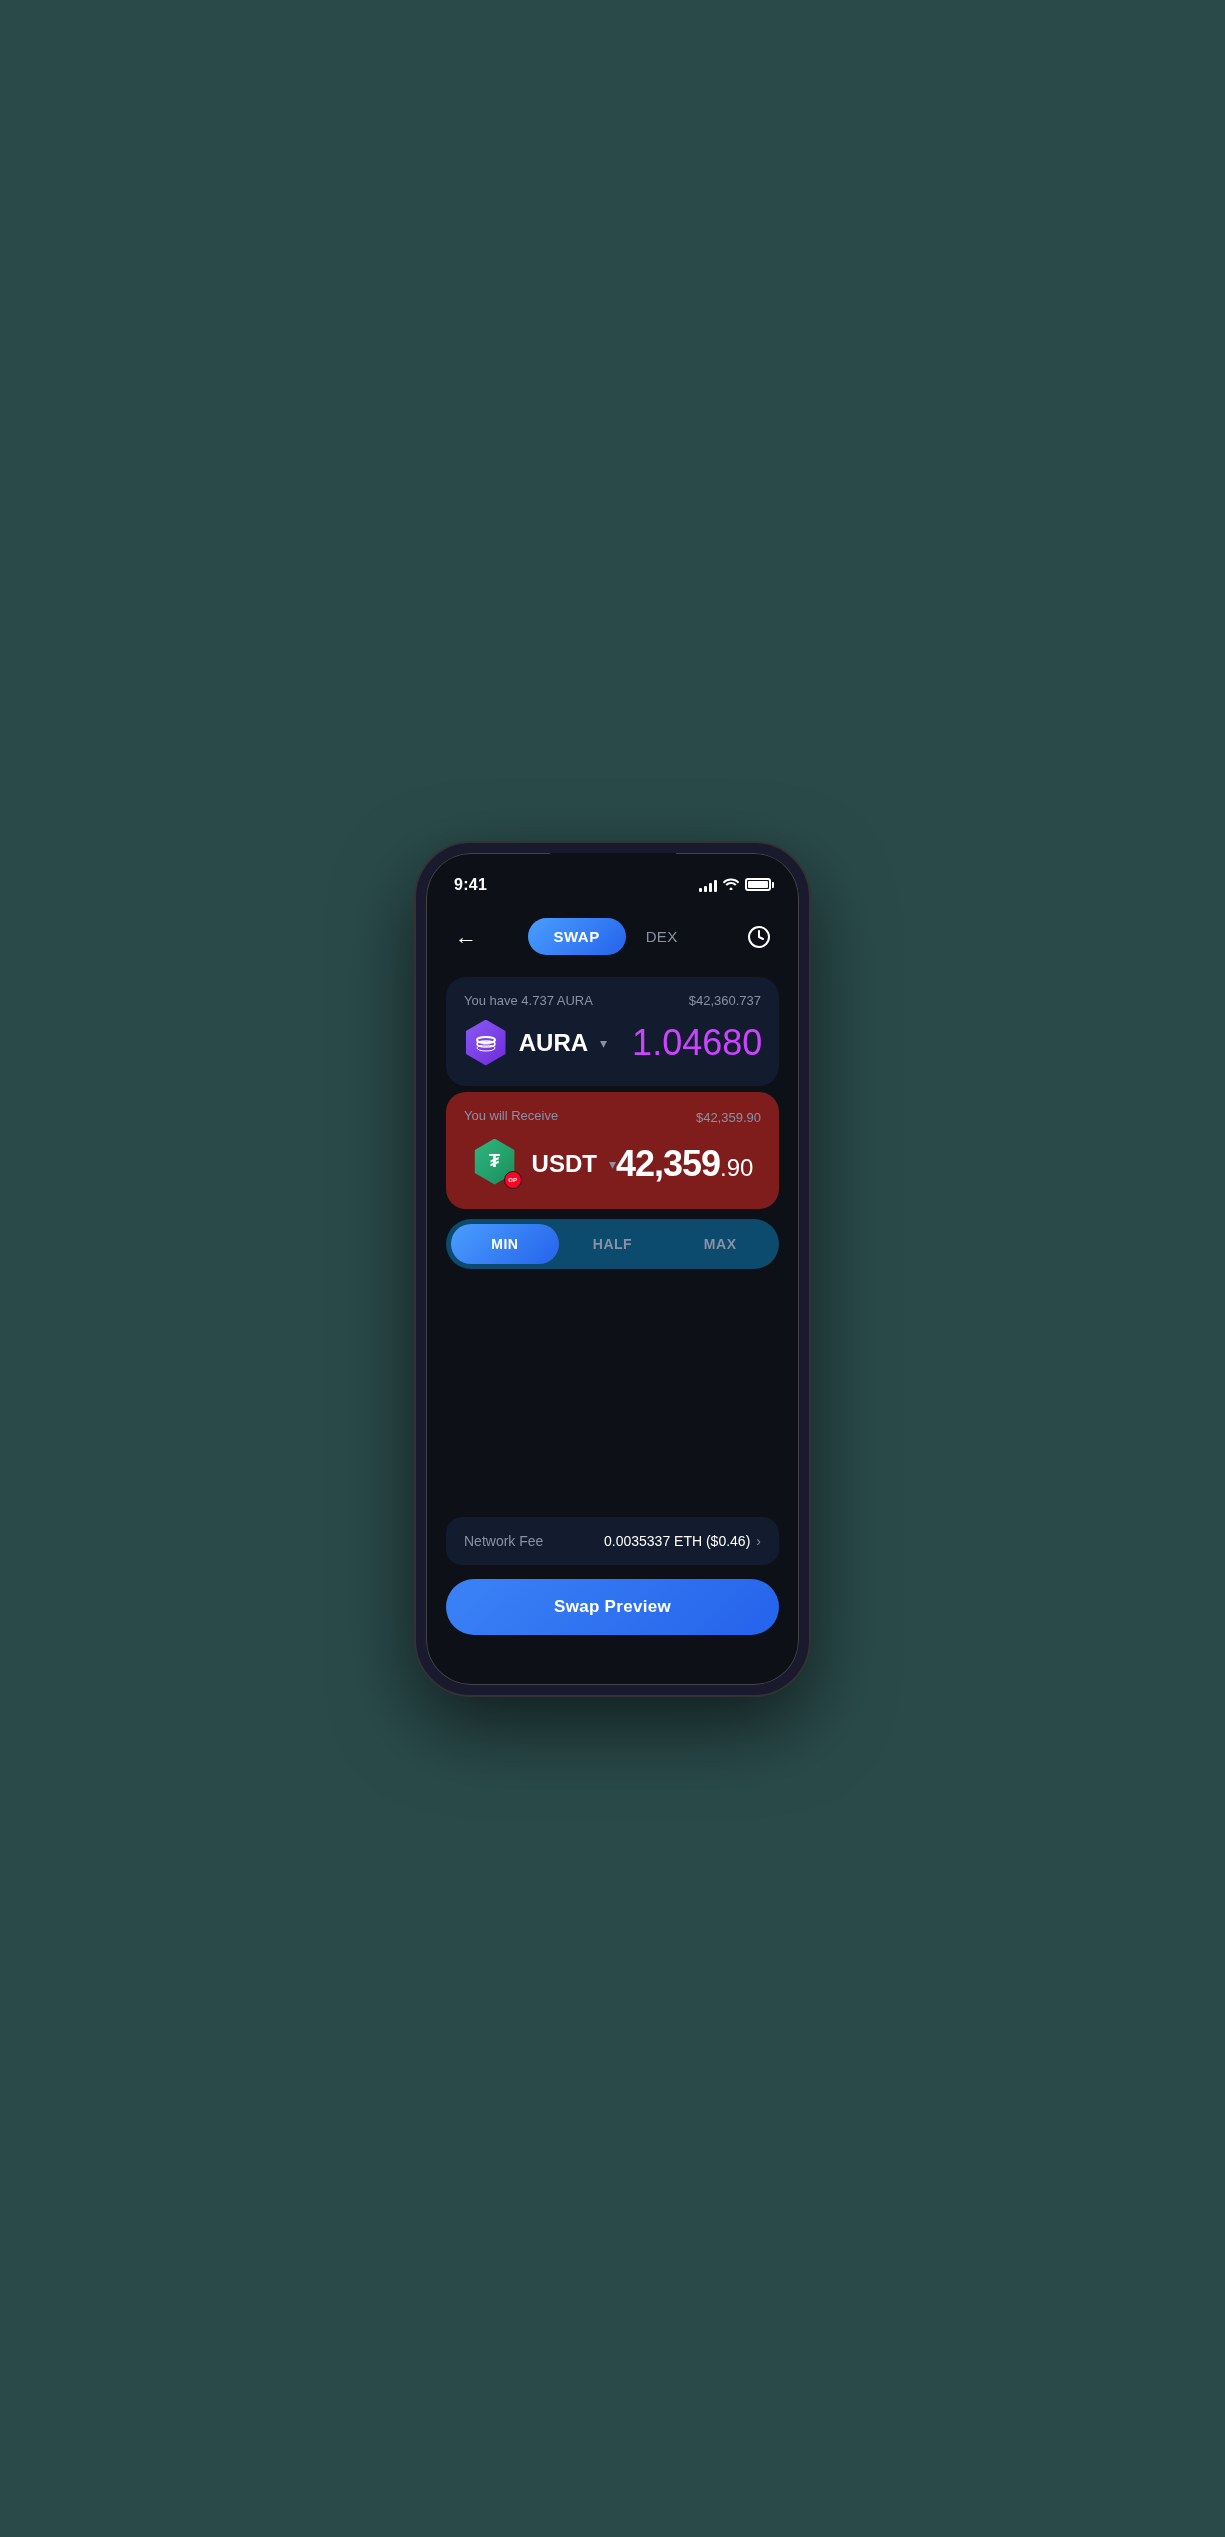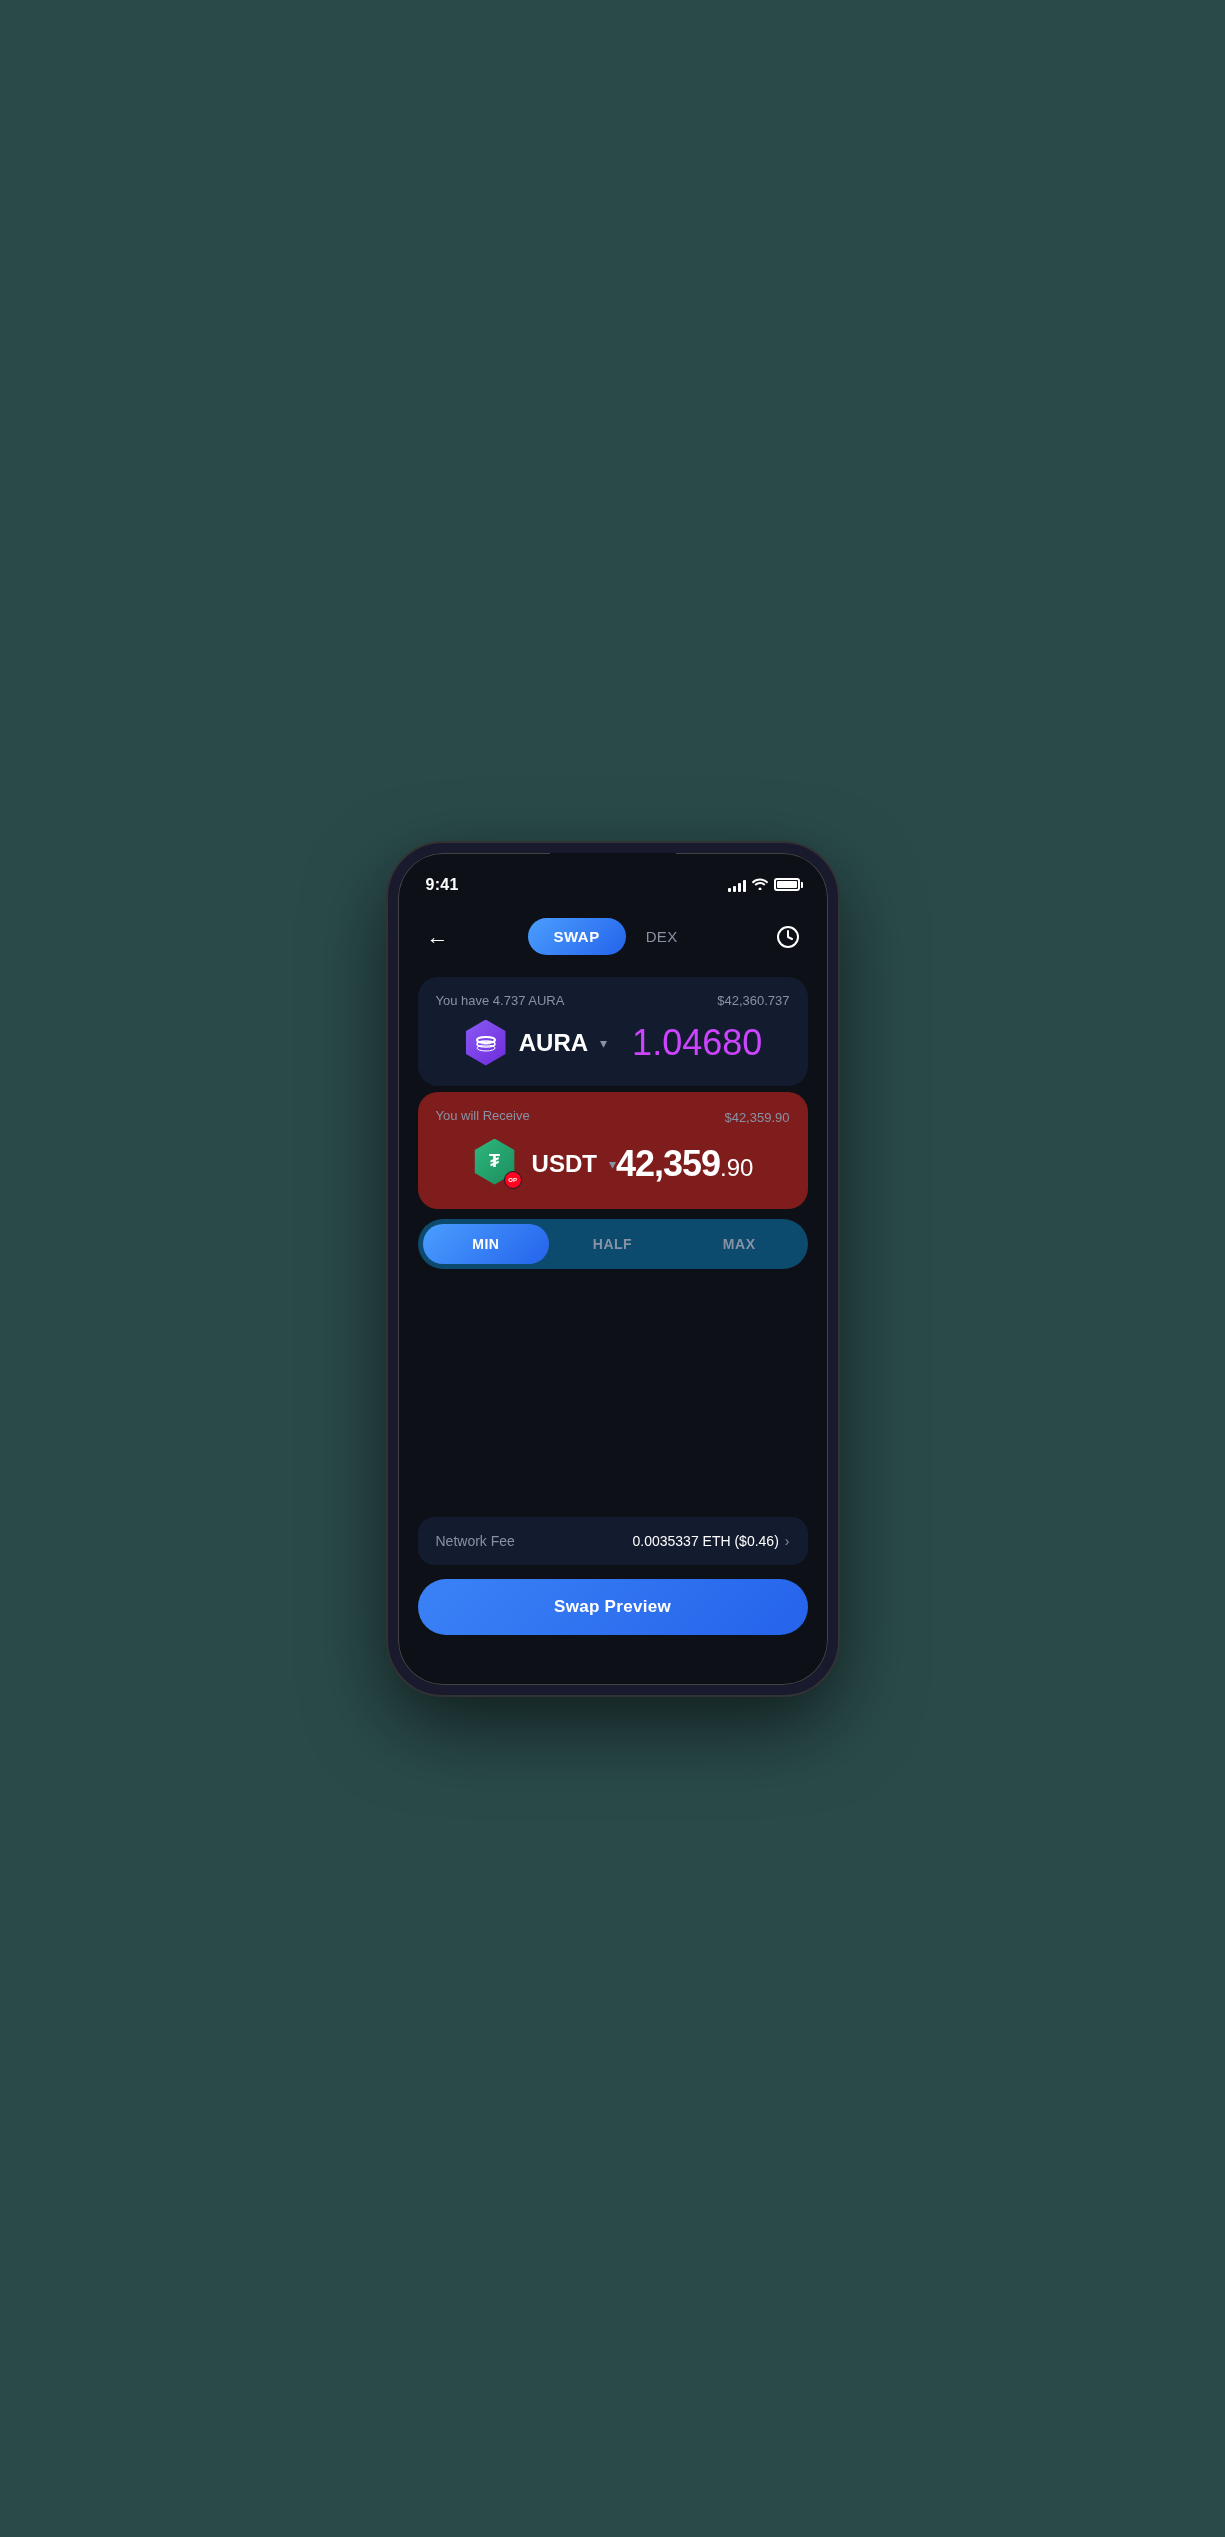--- a/index.html
+++ b/index.html
@@ -7,21 +7,21 @@
     body {
       background: #2a4a4a;
       display: flex;
       justify-content: center;
       align-items: center;
       min-height: 100vh;
       font-family: -apple-system, BlinkMacSystemFont, 'SF Pro Display', 'Helvetica Neue', sans-serif;
     }
 
     .phone-frame {
-      width: 450px;
+      width: 393px;
       height: 852px;
       background: #0d1117;
       border-radius: 55px;
       border: 10px solid #1a1a2e;
       box-shadow: 0 0 0 2px #333, 0 30px 80px rgba(0,0,0,0.6), inset 0 0 0 1px #444;
       overflow: hidden;
       position: relative;
       display: flex;
       flex-direction: column;
     }

